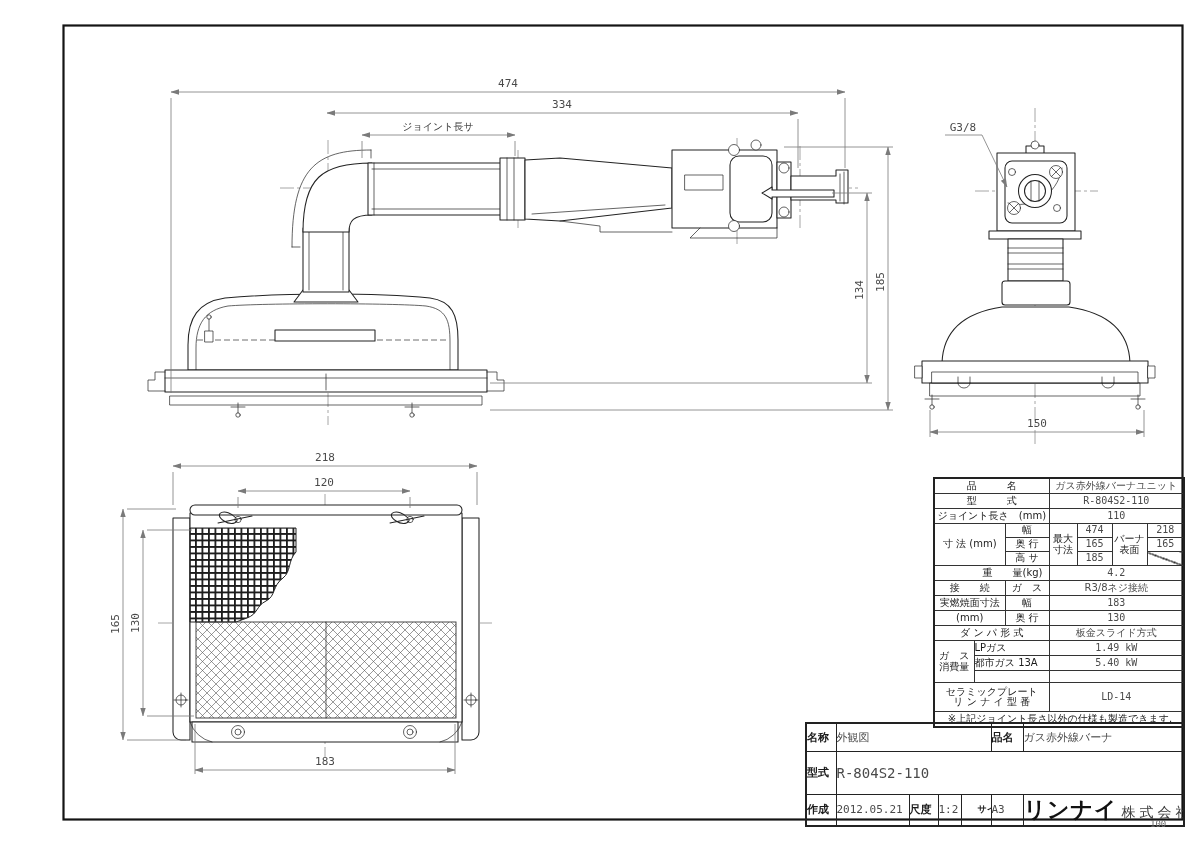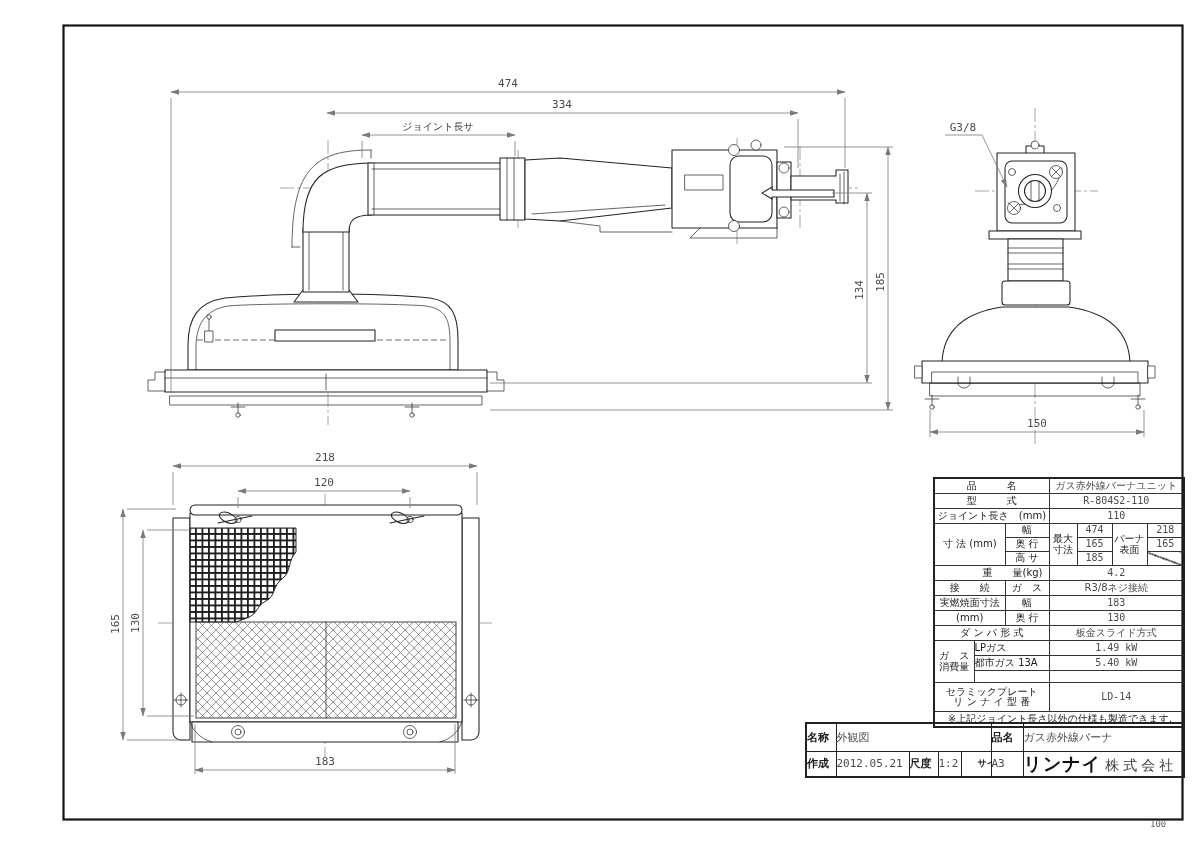--- a/index.html
+++ b/index.html
@@ -31,21 +31,21 @@
   .diag{background:linear-gradient(to top right,transparent calc(50% - 0.7px),
         #333 calc(50% - 0.7px),#333 calc(50% + 0.7px),transparent calc(50% + 0.7px));}
   .note-cell{text-align:center;font-size:10px;letter-spacing:0;padding-left:2px !important;}
   
   .title{position:absolute;left:805px;top:722px;width:378px;border:2px solid #222;font-size:11px;color:#1b1b1b;}
   .title td{border:1.5px solid #222;padding:0;overflow:hidden;white-space:nowrap;}
   .title .lbl{font-weight:bold;}
   .title .sm{font-size:9px;padding-left:16px;}
   .tv{font-family:"DejaVu Sans Mono", monospace;color:#4a4a4a;}
   .r1{height:28px;} .r2{height:43px;font-size:14px;} .r3{height:14px;}
-  .logo{font-weight:bold;font-size:18px;letter-spacing:1px;color:#111;}
+  .logo{font-weight:bold;font-size:22px;letter-spacing:1px;color:#111;}
   .logosfx{font-size:14px;letter-spacing:4px;color:#404040;margin-left:4px;}
   .pagenum{position:absolute;left:1150px;top:819px;font:9px "DejaVu Sans Mono",monospace;color:#666;}
 </style>
 </head>
 <body>
 
 <svg width="1200" height="848" viewBox="0 0 1200 848">
   <defs>
     <marker id="ar" viewBox="0 0 10 8" refX="9.5" refY="4" markerWidth="11" markerHeight="9" orient="auto-start-reverse">
       <path d="M0,0.8 L10,4 L0,7.2 Z" fill="#7a7a7a"></path>
@@ -349,20 +349,24 @@
       <col style="width:32px">
       <col style="width:161px">
   </colgroup>
   <tbody>
       <tr class="r1">
     <td class="lbl">名称</td>
     <td colspan="4" class="vj">外観図</td>
     <td class="lbl">品名</td>
     <td class="vj">ガス赤外線バーナ</td>
   </tr>
+  <tr class="r2">
+    <td class="lbl" style="font-size:11px">型式</td>
+    <td colspan="6" class="tv">R-804S2-110</td>
+  </tr>
   <tr class="r3">
     <td class="lbl">作成</td>
     <td class="tv">2012.05.21</td>
     <td class="lbl">尺度</td>
     <td class="tv">1:2</td>
     <td class="lbl sm">サイズ</td>
     <td class="tv">A3</td>
     <td>
       <span class="logo">リンナイ</span><span class="logosfx">株式会社</span>
     </td>

